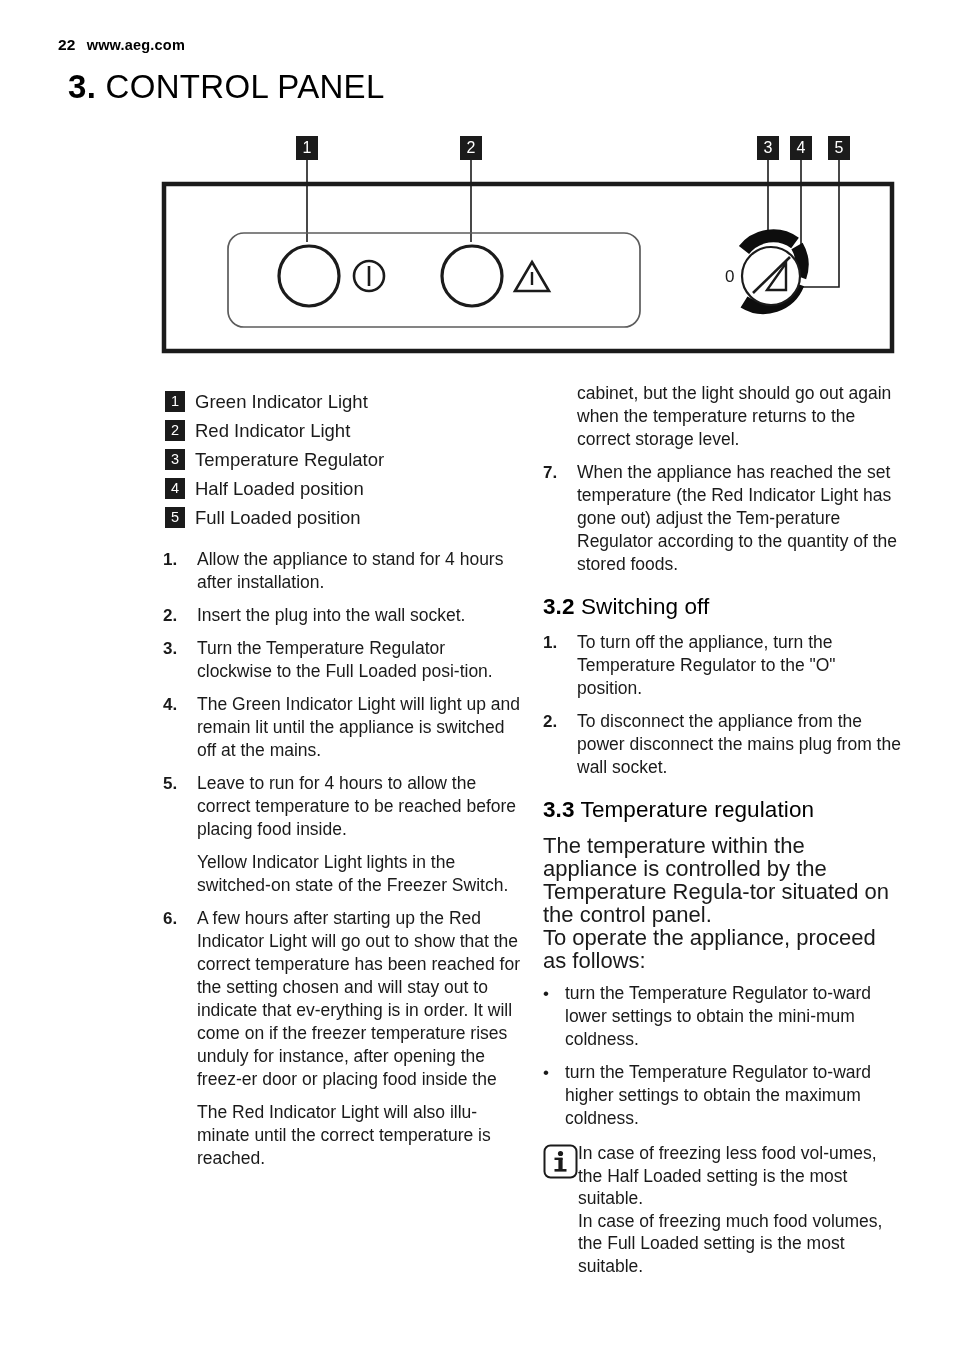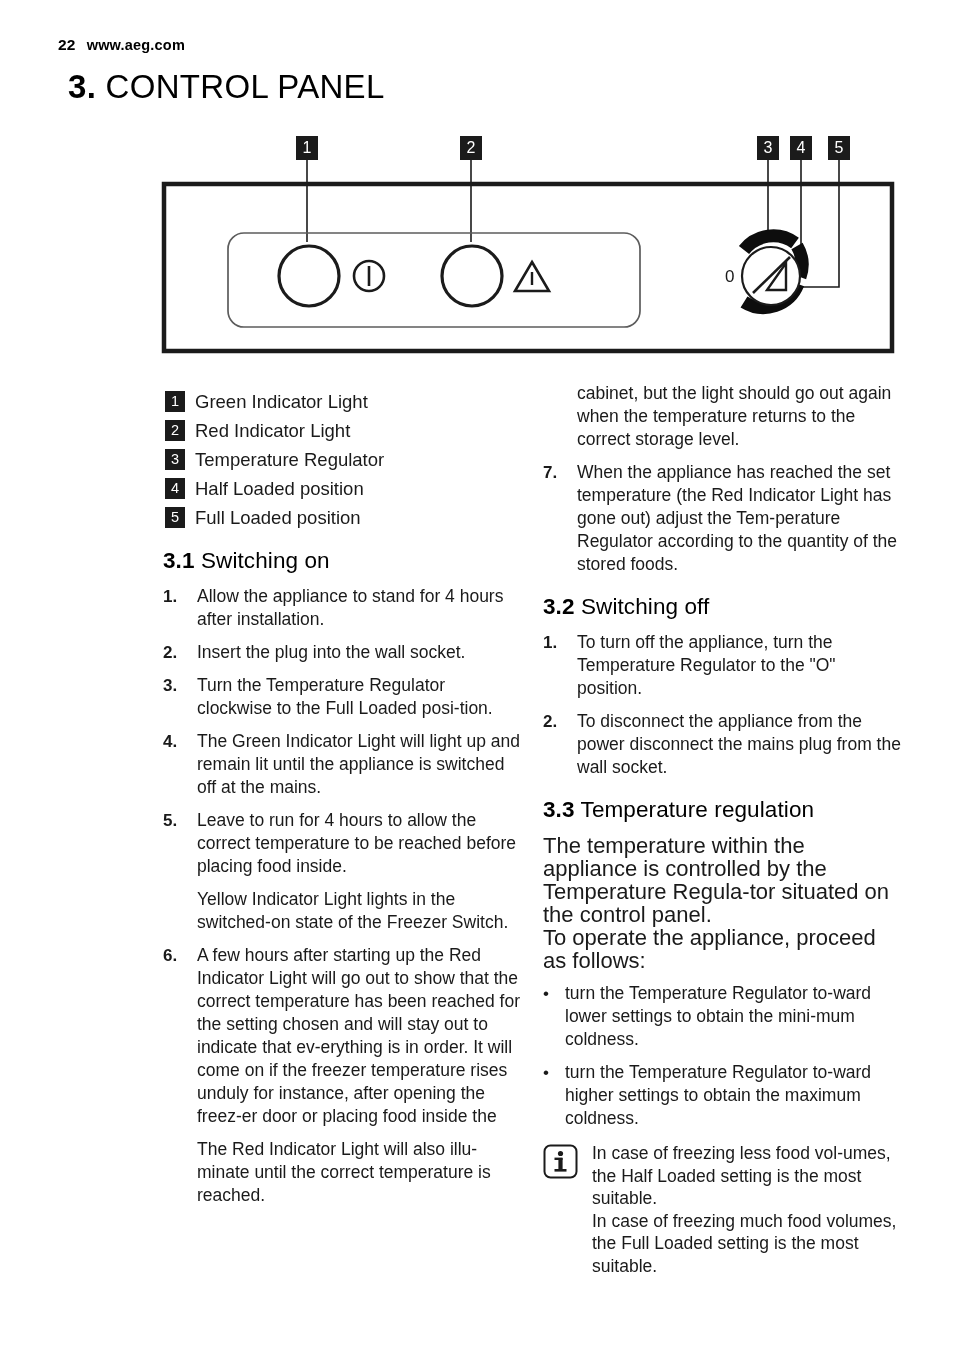--- a/index.html
+++ b/index.html
@@ -159,21 +159,20 @@
     font-size: 17px;
     line-height: 23px;
     color: #1a1a1a;
   }
   .blist > li > .content { flex: 1 1 auto; }
 
   
   .note {
     display: flex;
     margin-top: 12px;
-    gap: 14px;
   }
   .note-icon {
     flex: 0 0 auto;
     width: 35px;
     height: 35px;
     margin-top: 2px;
   }
   .note-body { flex: 1 1 auto; }
   .note-body .para { line-height: 22.5px; }
   .note-body .para + .para { margin-top: 0; }
@@ -267,24 +266,20 @@
     <span class="legend-num">4</span>
     <span class="legend-label">Half Loaded position</span>
   </div>
   <div class="legend-row">
     <span class="legend-num">5</span>
     <span class="legend-label">Full Loaded position</span>
   </div>
 </div>
 
 <div class="col col-left">
-  <h2 class="section-head">
-    <span class="sn">3.1</span>
-    <span>Switching on</span>
-  </h2>
 
   <ul class="olist">
     <li>
       <span class="marker">1.</span>
       <span class="content">
         <p class="para">Allow the appliance to stand for 4 hours after installation.</p>
       </span>
     </li>
     <li>
       <span class="marker">2.</span>

